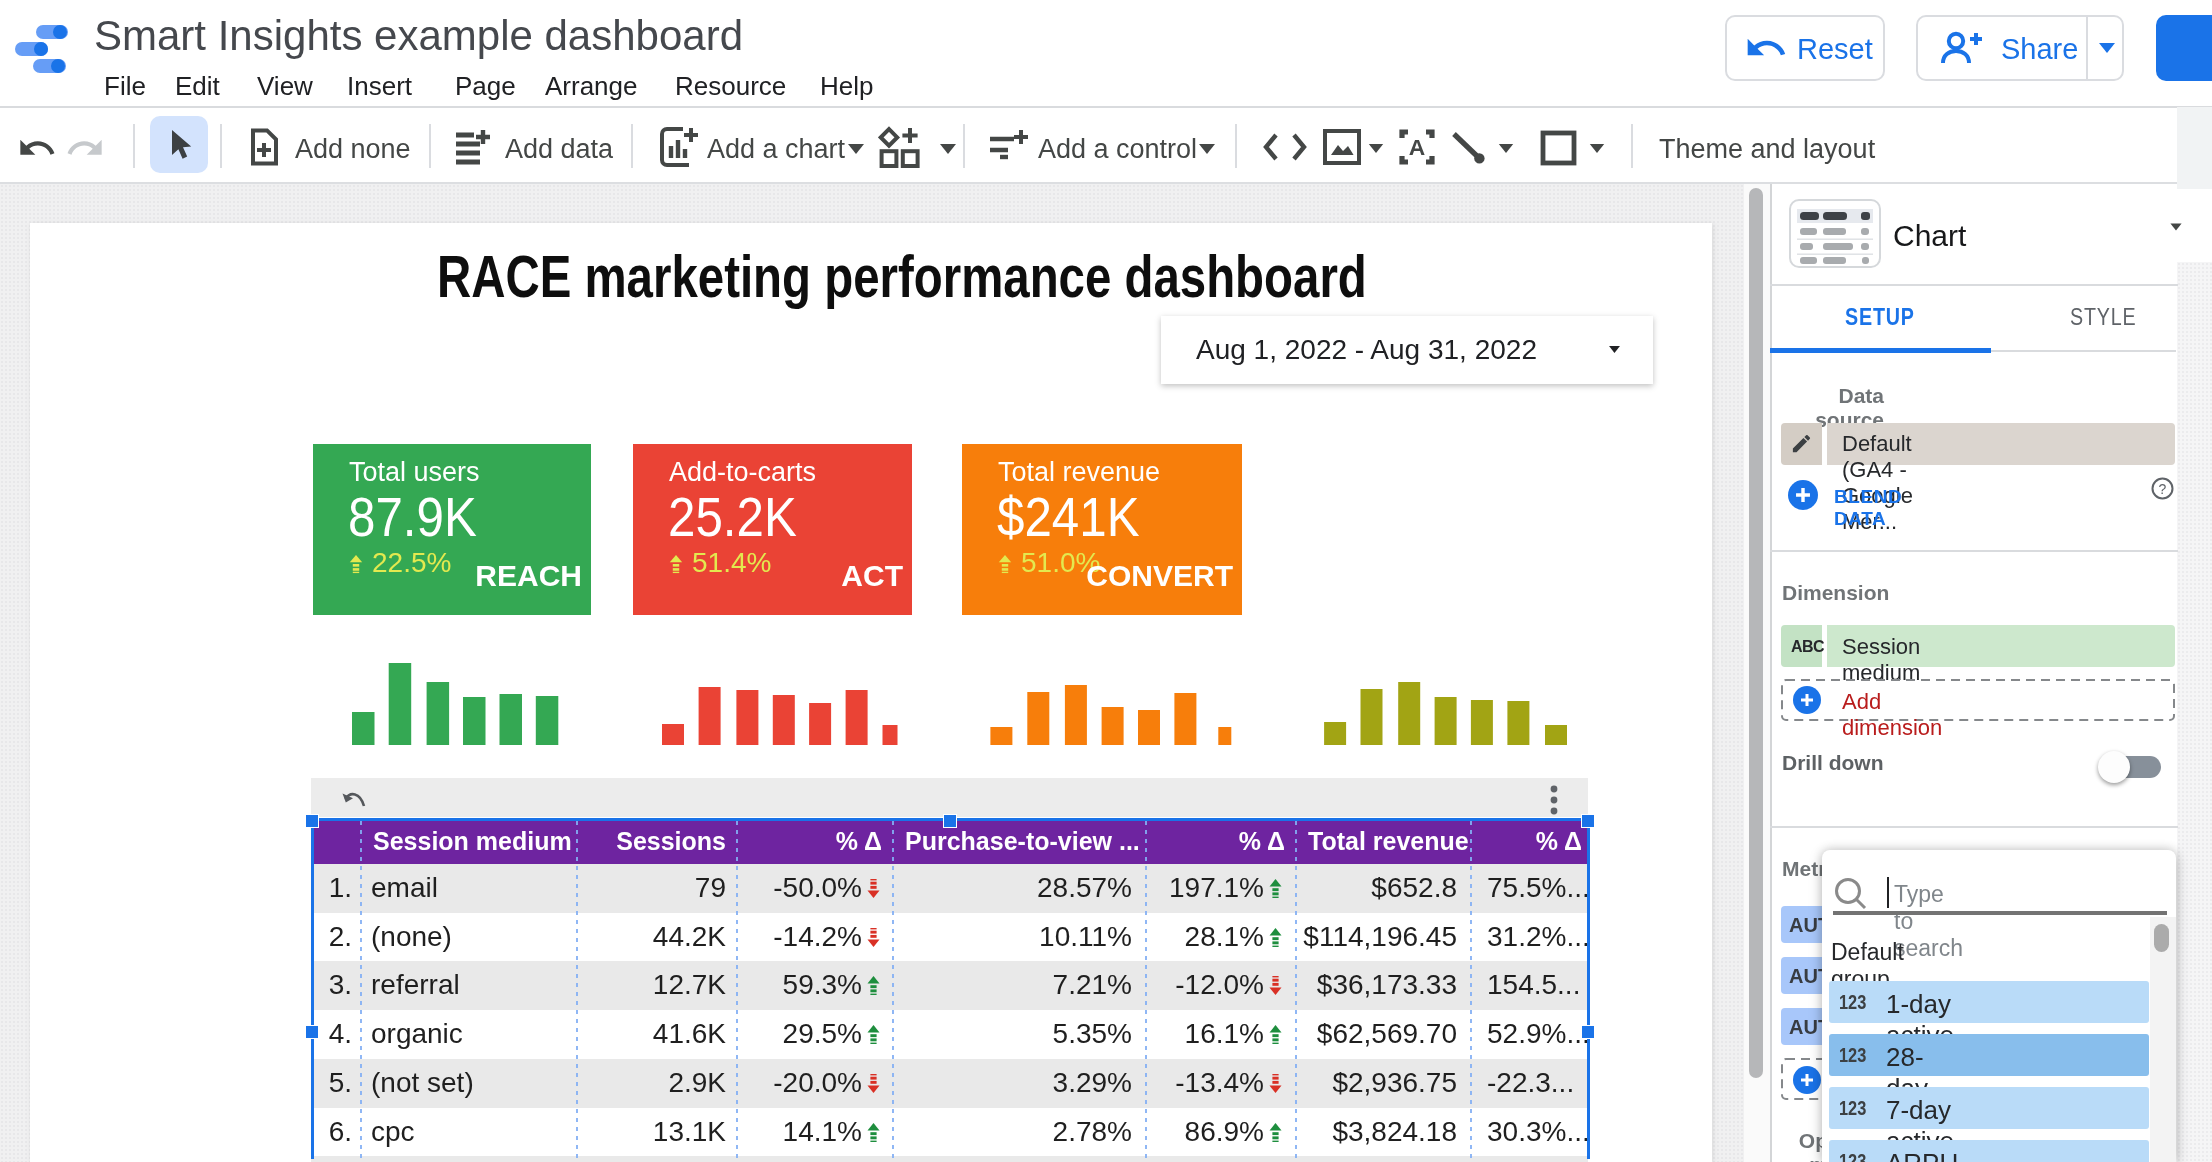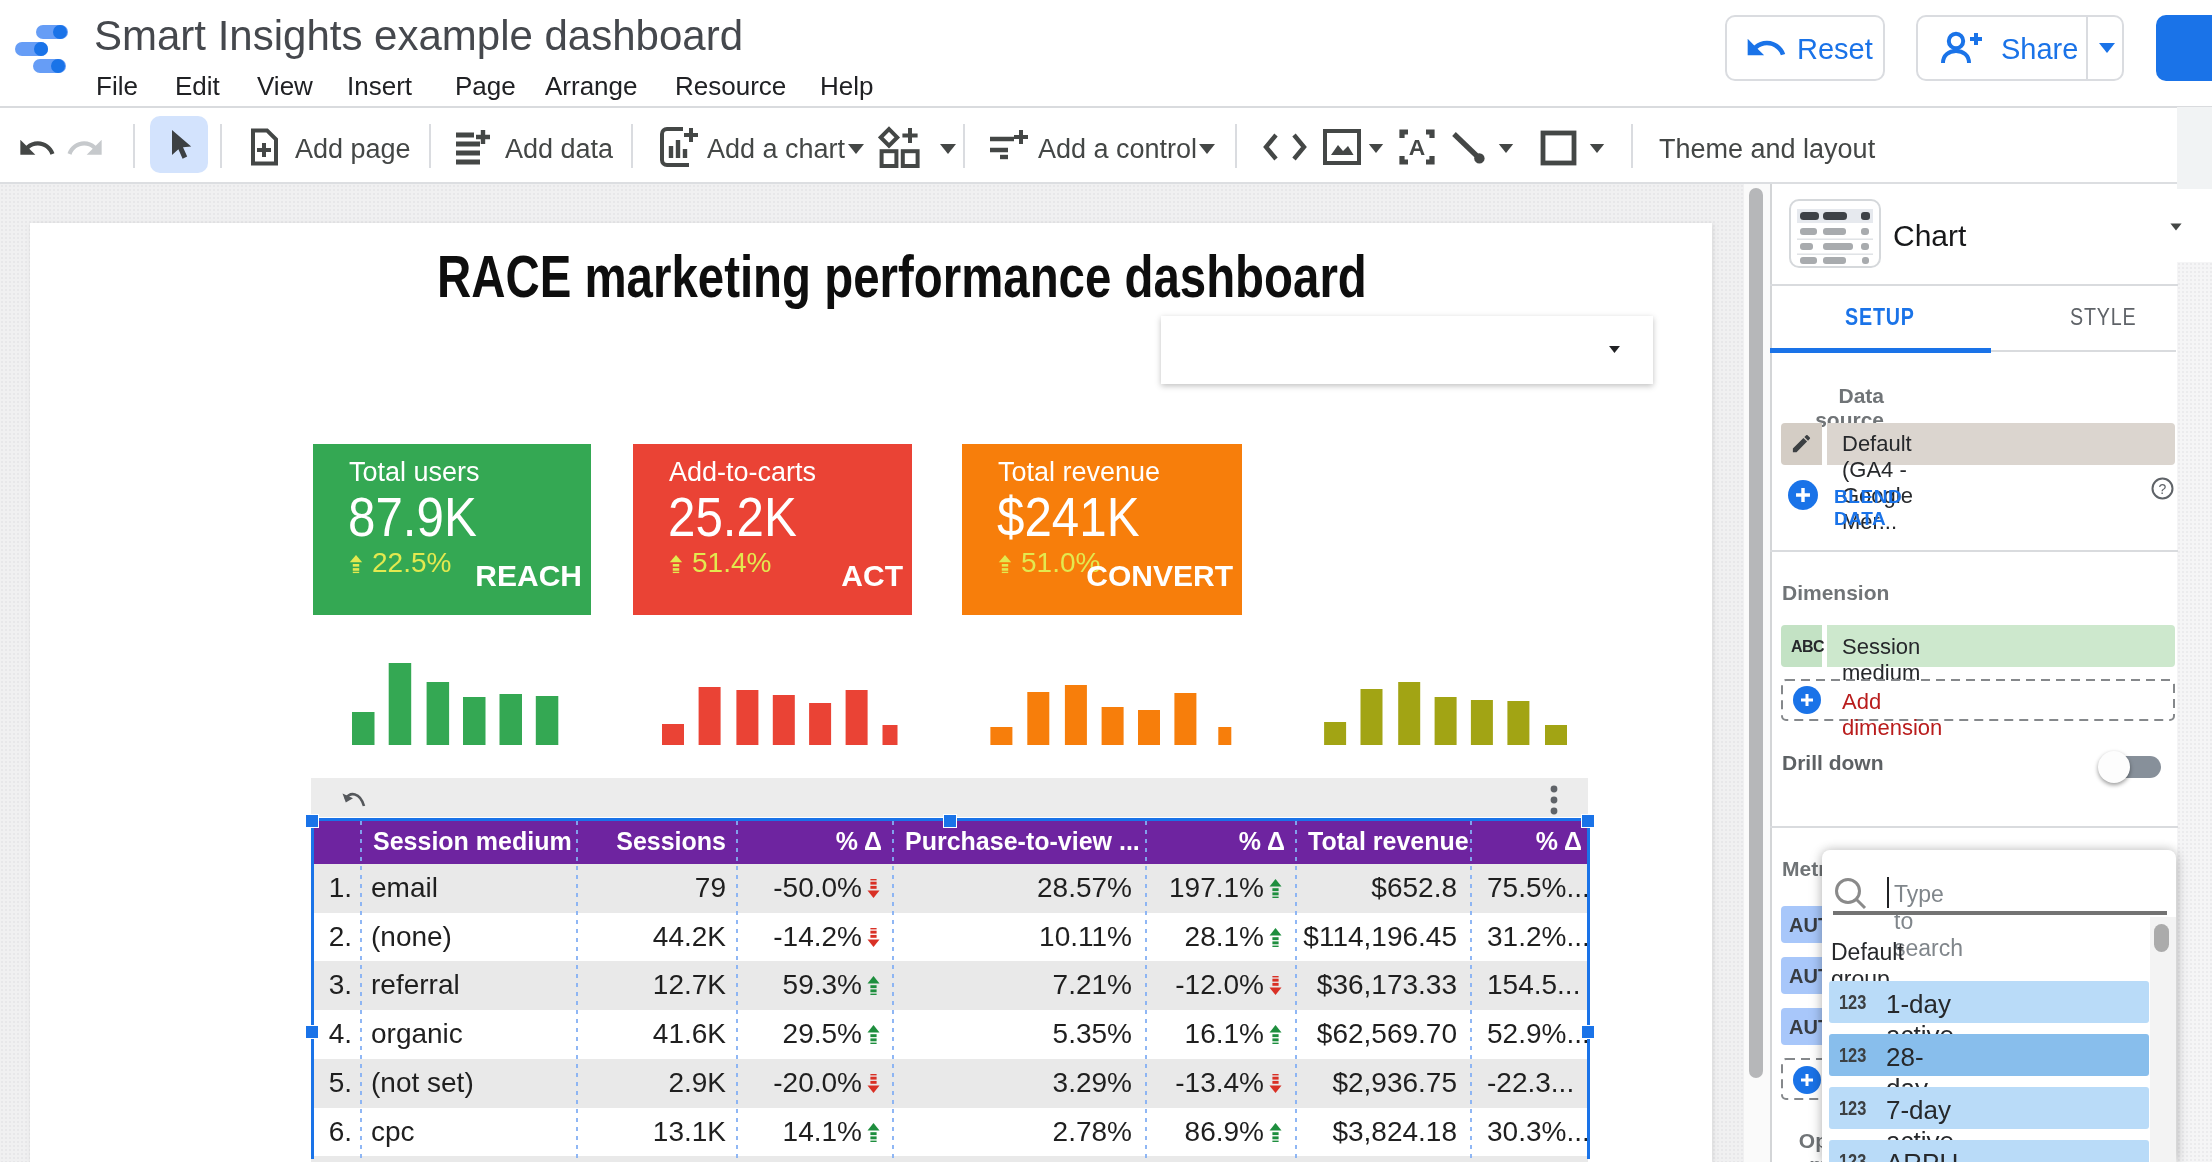--- a/index.html
+++ b/index.html
@@ -45,21 +45,21 @@
   <rect x="22" y="1" width="32" height="14" rx="7" fill="#669df6"></rect>
   <circle cx="46" cy="8" r="7" fill="#1a73e8"></circle>
   <rect x="1" y="18" width="33" height="14" rx="7" fill="#669df6"></rect>
   <circle cx="27" cy="25" r="7" fill="#1a73e8"></circle>
   <rect x="19" y="35" width="33" height="14" rx="7" fill="#669df6"></rect>
   <circle cx="44" cy="42" r="7" fill="#1a73e8"></circle>
 </svg>
 
 <div class="abs" style="left:94px;top:12px;font-size:42px;color:#45484d;">Smart Insights example dashboard</div>
 
-<div class="menu" style="left:96px;">File</div>
+<div class="menu" style="left:104px;">File</div>
 <div class="menu" style="left:175px;">Edit</div>
 <div class="menu" style="left:257px;">View</div>
 <div class="menu" style="left:347px;">Insert</div>
 <div class="menu" style="left:455px;">Page</div>
 <div class="menu" style="left:545px;">Arrange</div>
 <div class="menu" style="left:675px;">Resource</div>
 <div class="menu" style="left:820px;">Help</div>
 
 <div class="abs" style="left:1725px;top:15px;width:160px;height:66px;border:2px solid #dadce0;border-radius:10px;"></div>
 <svg class="abs" style="left:1744px;top:26px;" width="44" height="44" viewBox="0 0 24 24">
@@ -96,21 +96,21 @@
 <div class="abs" style="left:150px;top:116px;width:58px;height:57px;background:#d3e3fd;border-radius:10px;"></div>
 <svg class="abs" style="left:166px;top:128px;" width="28" height="34" viewBox="0 0 14 17">
   <path d="M3 1 L3 13.5 L6.2 10.6 L8.3 15.4 L10.6 14.3 L8.5 9.6 L12.6 9.3 Z" fill="#3c4043"></path>
 </svg>
 <div class="sep" style="left:220px;"></div>
 
 <svg class="abs" style="left:247px;top:128px;" width="34" height="38" viewBox="0 0 17 19">
   <path d="M3 1.2 h7 l4.5 4.5 v12 h-11.5 z" fill="none" stroke="#444746" stroke-width="2"></path>
   <path d="M8.5 7.5 v7 M5 11 h7" stroke="#444746" stroke-width="2"></path>
 </svg>
-<div class="tbtxt" style="left:295px;">Add page</div>
+<div class="tbtxt" style="left:295px;">Add none</div>
 <div class="sep" style="left:429px;"></div>
 
 <svg class="abs" style="left:452px;top:128px;" width="38" height="38" viewBox="0 0 19 19">
   <path d="M2 3.5 h9 M2 8 h12 M2 12.5 h12 M2 17 h12" stroke="#444746" stroke-width="2.4"></path>
   <path d="M15.5 1 v7 M12 4.5 h7" stroke="#444746" stroke-width="2.2"></path>
 </svg>
 <div class="tbtxt" style="left:505px;">Add data</div>
 <div class="sep" style="left:631px;"></div>
 
 <svg class="abs" style="left:658px;top:126px;" width="40" height="42" viewBox="0 0 20 21">
@@ -182,20 +182,21 @@
 
 <div class="abs" style="left:0;top:182px;width:2212px;height:2px;background:#dcdee1;"></div>
 
 <div class="abs" style="left:0;top:184px;width:1768px;height:978px;background:#f0f0f1;background-image:radial-gradient(#e7e7e9 1px, transparent 1.25px);background-size:4px 4px;"></div>
 
 <div class="abs" style="left:30px;top:223px;width:1682px;height:939px;background:#fff;box-shadow:1px 1px 5px rgba(0,0,0,0.10);"></div>
 
 <div class="abs" style="left:437px;top:242px;font-size:60px;font-weight:bold;color:#0e0e0e;transform:scaleX(0.79);transform-origin:0 0;white-space:nowrap;">RACE marketing performance dashboard</div>
 
 <div class="abs" style="left:1161px;top:316px;width:492px;height:68px;background:#fff;box-shadow:0 2px 6px rgba(0,0,0,0.25);"></div>
+<div class="abs" style="left:1196px;top:334px;font-size:28px;color:#202124;">Aug 1, 2022 - Aug 31, 2022</div>
 <svg class="abs" style="left:1607px;top:344px;" width="15" height="11" viewBox="0 0 22 16">
       <path d="M3 3 L19 3 L11 13 Z" fill="#202124"></path>
     </svg>
 
 <div class="abs card" style="left:313px;top:444px;width:278px;background:#34a853;">
   <div class="clabel">Total users</div>
   <div class="cnum">87.9K</div>
   <div class="cdelta"><svg width="14" height="20" viewBox="0 0 17 22">
           <path d="M8.5 0 L16 9 L1 9 Z" fill="#e3e94f"></path>
           <rect x="4.6" y="11" width="7.8" height="3.2" fill="#e3e94f"></rect>

